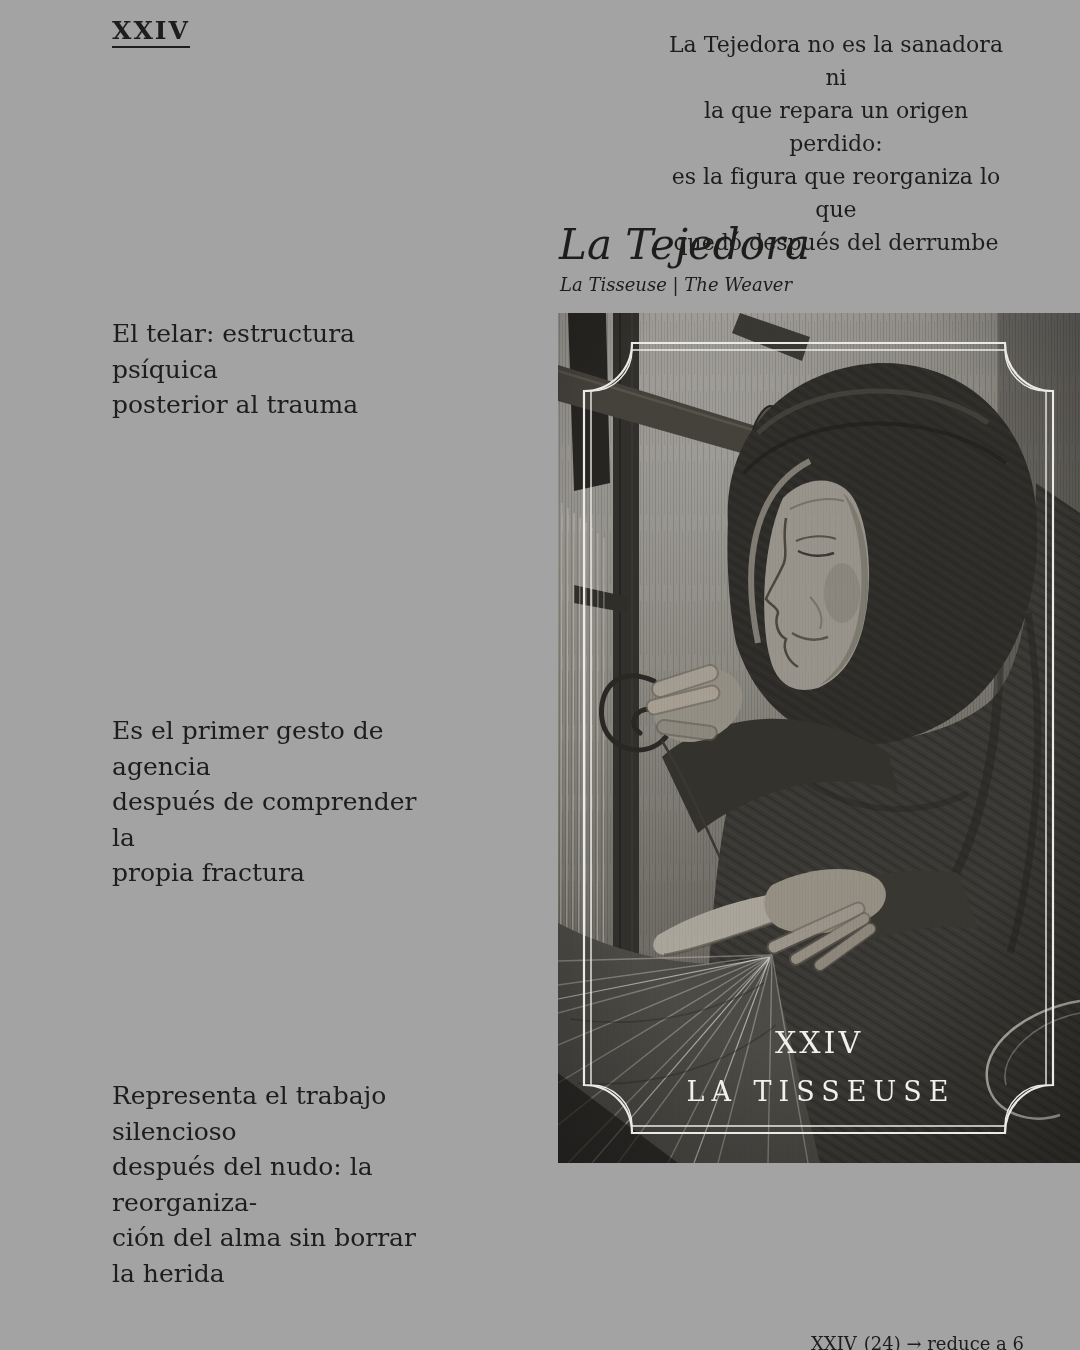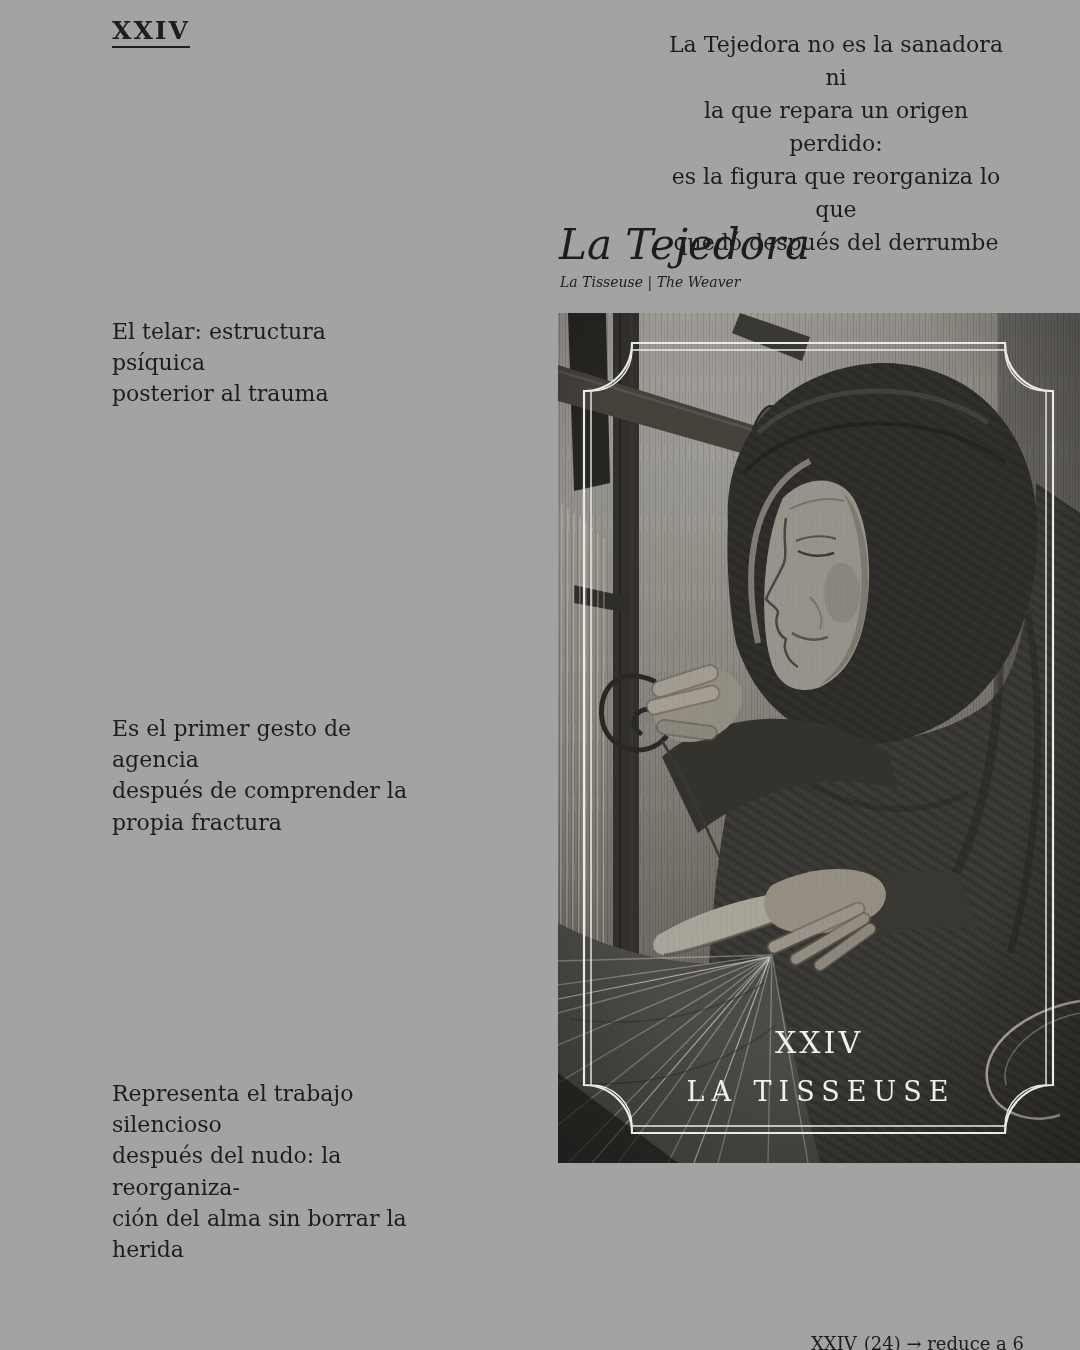--- a/index.html
+++ b/index.html
@@ -20,25 +20,25 @@
     position:absolute;top:28px;right:64px;width:360px;
     font-size:22px;line-height:1.5;text-align:center;
     white-space:pre-line;
   }
   .card-title{
     position:absolute;left:559px;top:222px;
     font-size:42px;font-weight:400;font-style:italic;line-height:1.1;
   }
   .card-subtitle{
     position:absolute;left:560px;top:274px;
-    font-size:14px;font-style:italic;
+    font-size:18px;font-style:italic;
   }
   .margin-note{
     position:absolute;left:112px;width:310px;
-    font-size:22px;line-height:1.42;
+    font-size:25px;line-height:1.42;
     white-space:pre-line;
   }
   .note-1{top:316px;}
   .note-2{top:713px;}
   .note-3{top:1078px;}
   .card-figure{
     position:absolute;left:558px;top:313px;width:522px;height:850px;
   }
   .card-figure svg{display:block;width:522px;height:850px;}
   .footer-note{

